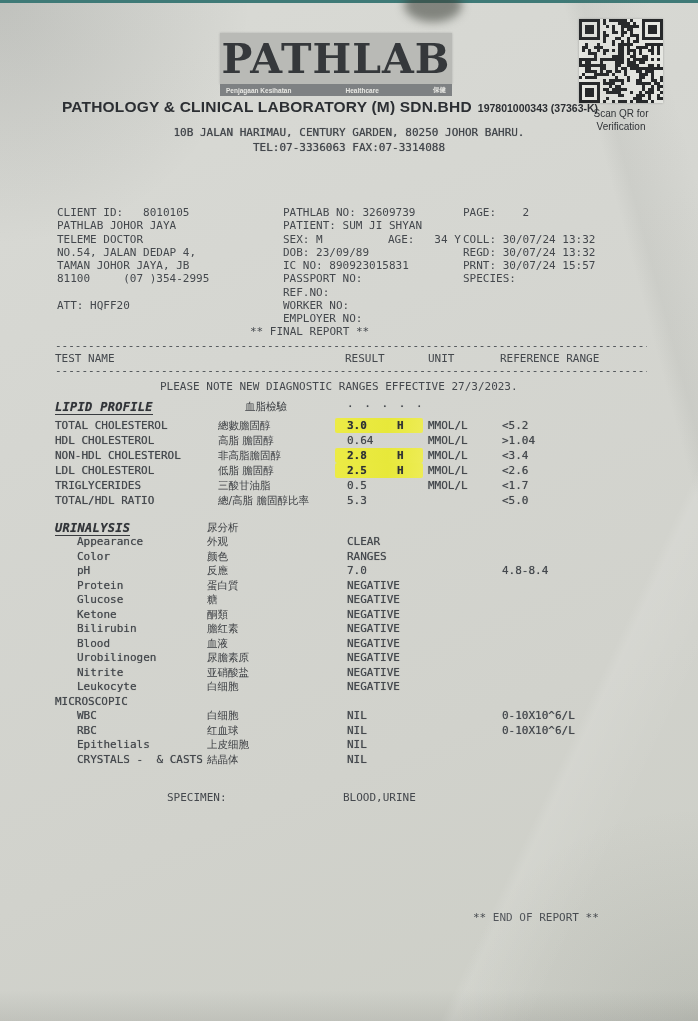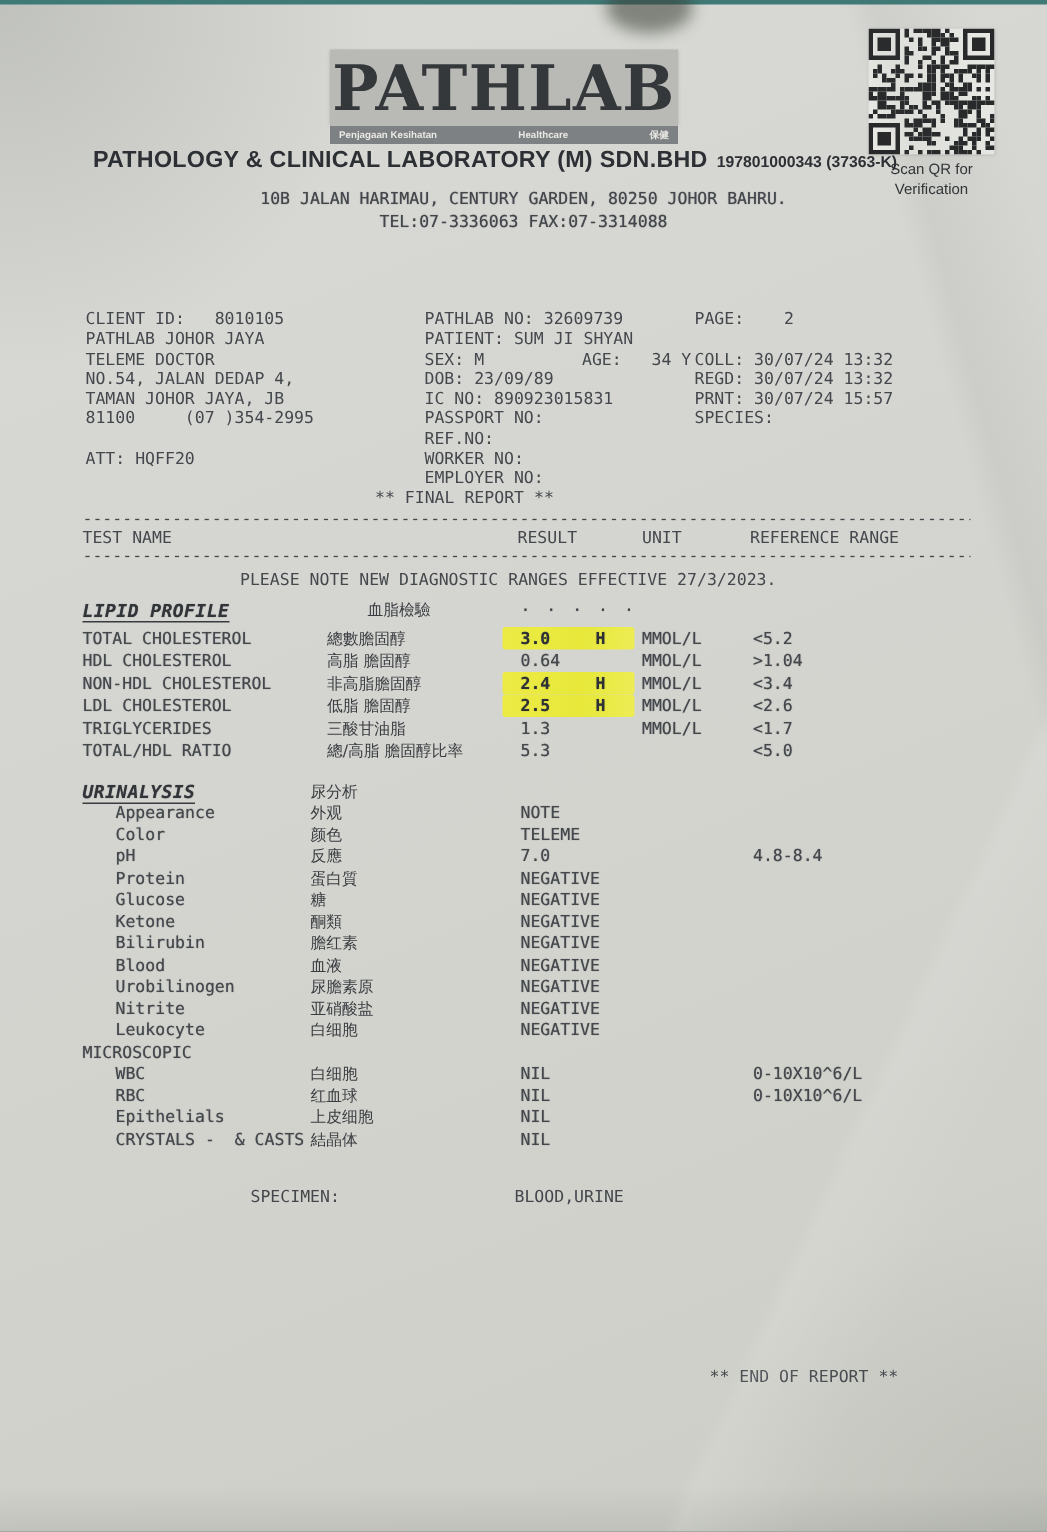--- a/index.html
+++ b/index.html
@@ -492,64 +492,64 @@
       <span class="c n">HDL CHOLESTEROL</span>
       <span class="c cn l-cn">高脂 膽固醇</span>
       <span class="c res">0.64</span>
       <span class="c unt">MMOL/L</span>
       <span class="c ref">&gt;1.04</span>
     </div>
     <div class="trow">
       <span class="hl"></span>
       <span class="c n">NON-HDL CHOLESTEROL</span>
       <span class="c cn l-cn">非高脂膽固醇</span>
-      <span class="c res b">2.4</span>
+      <span class="c res b">2.8</span>
       <span class="c flg">H</span>
       <span class="c unt">MMOL/L</span>
       <span class="c ref">&lt;3.4</span>
     </div>
     <div class="trow">
       <span class="hl"></span>
       <span class="c n">LDL CHOLESTEROL</span>
       <span class="c cn l-cn">低脂 膽固醇</span>
       <span class="c res b">2.5</span>
       <span class="c flg">H</span>
       <span class="c unt">MMOL/L</span>
       <span class="c ref">&lt;2.6</span>
     </div>
     <div class="trow">
       <span class="c n">TRIGLYCERIDES</span>
       <span class="c cn l-cn">三酸甘油脂</span>
-      <span class="c res">1.3</span>
+      <span class="c res">0.5</span>
       <span class="c unt">MMOL/L</span>
       <span class="c ref">&lt;1.7</span>
     </div>
     <div class="trow">
       <span class="c n">TOTAL/HDL RATIO</span>
       <span class="c cn l-cn">總/高脂 膽固醇比率</span>
       <span class="c res">5.3</span>
       <span class="c ref">&lt;5.0</span>
     </div>
   </div>
 
   <div class="section" style="top:521px; width:600px;">
     <div class="trow-u" style="height:14px;">
       <span class="c n sec-title">URINALYSIS</span>
       <span class="c cn" style="left:152px;">尿分析</span>
     </div>
     <div class="trow-u">
       <span class="c ind">Appearance</span>
       <span class="c cn u-cn">外观</span>
-      <span class="c res">NOTE</span>
+      <span class="c res">CLEAR</span>
       <span class="c ref"></span>
     </div>
     <div class="trow-u">
       <span class="c ind">Color</span>
       <span class="c cn u-cn">颜色</span>
-      <span class="c res">TELEME</span>
+      <span class="c res">RANGES</span>
       <span class="c ref"></span>
     </div>
     <div class="trow-u">
       <span class="c ind">pH</span>
       <span class="c cn u-cn">反應</span>
       <span class="c res">7.0</span>
       <span class="c ref">4.8-8.4</span>
     </div>
     <div class="trow-u">
       <span class="c ind">Protein</span>

